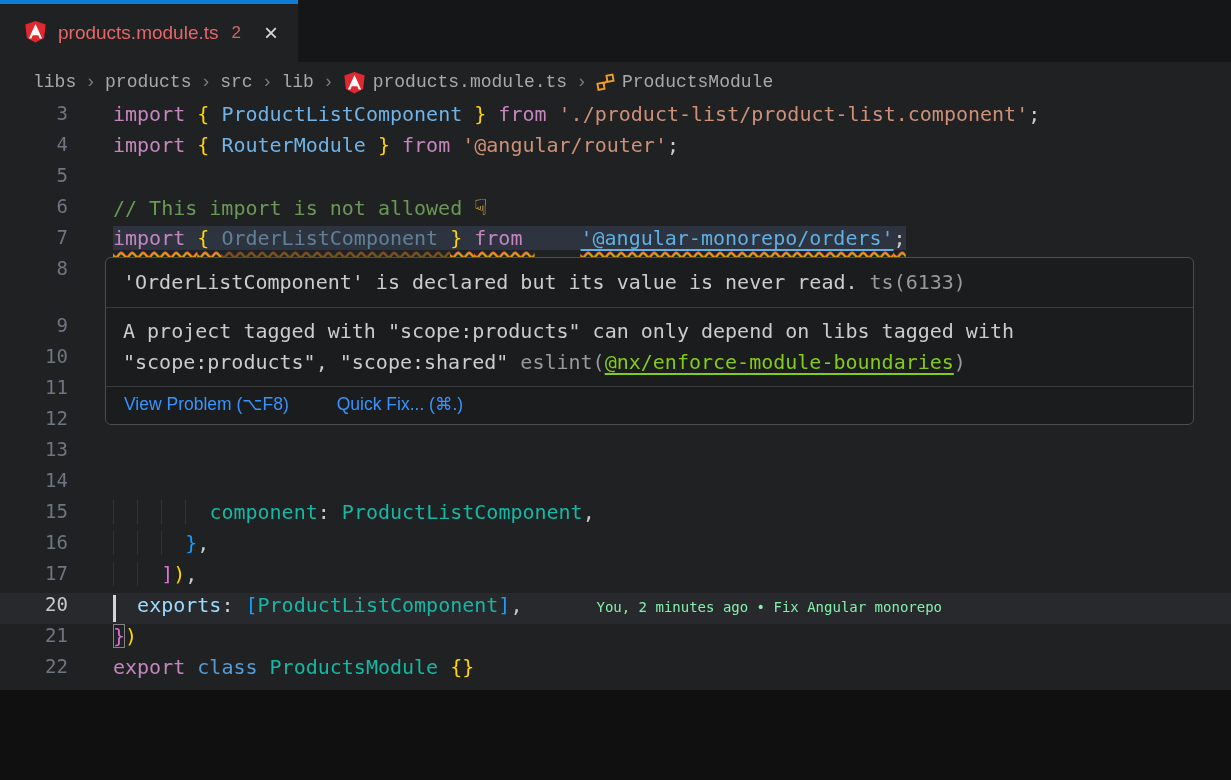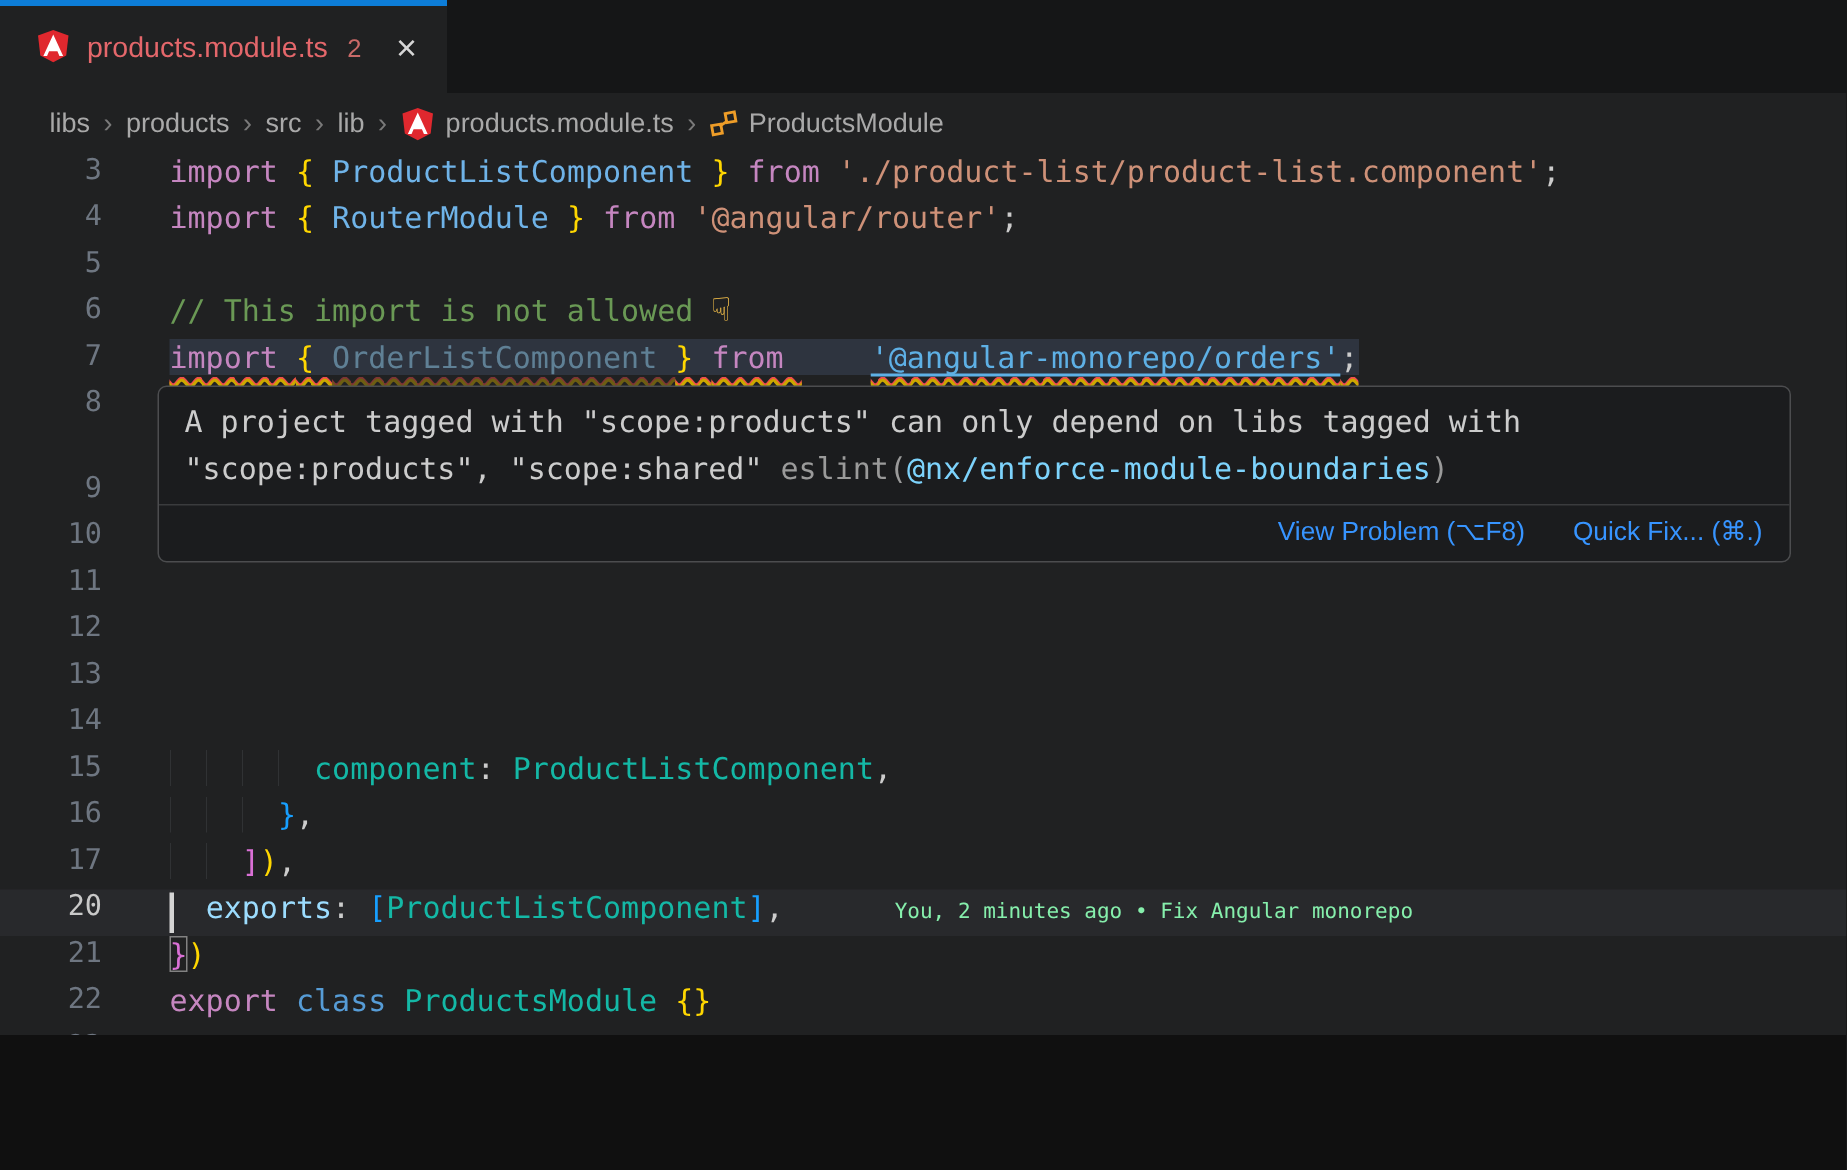--- a/index.html
+++ b/index.html
@@ -7,21 +7,21 @@
           font-family:"Liberation Sans",sans-serif;}
   
   .tabbar{display:flex;align-items:stretch;height:62px;background:#151617;}
   .tab{display:flex;align-items:center;gap:11px;padding:0 20px 0 24px;background:#202122;
        border-top:4px solid #0d7dd8;box-sizing:border-box;cursor:pointer;}
   .tab-title{font-size:19px;color:#e4676b;}
   .tab-badge{font-size:17px;color:#ca6a68;margin-left:2px;}
   .tab-close{font-size:24px;line-height:1;color:#d6d6d6;margin-left:12px;}
   
   .breadcrumb{display:flex;align-items:center;gap:9px;height:40px;padding-left:33px;
-              font-size:18px;color:#a9a9a9;background:#202122;}
+              font-size:18px;color:#a9a9a9;background:#202122;font-family:Liberation Mono, monospace;}
   .crumb{display:flex;align-items:center;gap:7px;cursor:pointer;}
   .crumb-sep{color:#7a7a7a;font-size:18px;}
   
   .editor{position:relative;height:678px;background:#202122;}
   .row{display:flex;height:31px;line-height:31px;position:relative;}
   .row.gap{margin-top:26px;}
   .row.current{background:#28292c;}
   .num{width:68px;flex:0 0 68px;text-align:right;color:#6e7681;
        font:19px "DejaVu Sans Mono",monospace;}
   .row.current .num{color:#c9c9c9;}
@@ -32,36 +32,36 @@
   .blame{color:#86efac;padding-left:74px;font-size:14px;text-align:right;}
   
   .t-k{color:#c586c0}.t-kw2{color:#569cd6}.t-b1{color:#ffd700}.t-b2{color:#da70d6}
   .t-b3{color:#179fff}.t-im{color:#6fb3e8}.t-prop{color:#9cdcfe}.t-cls{color:#14b8a6}
   .t-str{color:#ce9178}.t-cm{color:#6a9955}.t-fg{color:#cccccc}.t-dim{color:#9a9a9a}
   .t-fade{color:#9cdcfe;opacity:.45}
   .t-emoji{color:#fdc64b;font-size:22px;}
   .t-match{outline:1px solid #828282;outline-offset:-1px;}
   .t-lnk{color:#5eb0e5;text-decoration:underline;text-decoration-color:#5eb0e5;
          text-decoration-thickness:1.5px;text-underline-offset:4px;cursor:pointer;margin-left:46px;}
-  .t-lnk2{color:#7dd3fc;text-underline-offset:4px;cursor:pointer;}
+  .t-lnk2{color:#84cc16;text-decoration:underline;text-underline-offset:4px;cursor:pointer;}
   .errstmt{background:rgba(96,125,170,.22);
            text-decoration:underline wavy #f14c4c;text-decoration-thickness:2px;
            text-underline-offset:6px;text-decoration-skip-ink:none;}
   .warnstmt{text-decoration:underline wavy #cca700;text-decoration-thickness:2px;
             text-underline-offset:7px;text-decoration-skip-ink:none;}
   
   .tooltip{position:absolute;left:105px;top:155px;width:1089px;background:#1b1c1e;
            border:1px solid #4c4d4f;border-radius:6px;box-sizing:border-box;z-index:5;
            font:20px "DejaVu Sans Mono",monospace;color:#c8c8c8;}
   .sec{padding:8px 17px;line-height:31px;}
   .sec.first{padding:9px 17px;}
   .sec + .sec{border-top:1px solid #3a3b3d;}
   .sec-line{white-space:pre-wrap;}
-  .actions{display:flex;gap:32px;padding:4px 18px 7px;
-           font:17.5px "Liberation Sans",sans-serif;line-height:26px;justify-content:flex-end;}
+  .actions{display:flex;gap:48px;padding:4px 18px 7px;
+           font:17.5px "Liberation Sans",sans-serif;line-height:26px;}
   .action{color:#3794ff;cursor:pointer;}
 </style>
 </head>
 <body>
 
 <div class="window">
 
   <div class="tabbar">
     <div class="tab">
       <span class="tab-icon" id="tab-ng-icon"><svg viewBox="0 0 24 24" width="23" height="23">
@@ -186,20 +186,23 @@
       </div>
       <div class="row">
         <div class="num">22</div>
         <div class="code"><span class="t-k">export </span><span class="t-kw2">class </span><span class="t-cls">ProductsModule </span><span class="t-b1">{}</span></div>
       </div>
       <div class="row">
         <div class="num">23</div>
         <div class="code"></div>
       </div>
       <div class="tooltip">
+        <div class="sec first">
+          <div class="sec-line"><span class="t-fg">'OrderListComponent' is declared but its value is never read.</span><span class="t-dim"> ts(6133)</span></div>
+        </div>
         <div class="sec">
           <div class="sec-line"><span class="t-fg">A project tagged with "scope:products" can only depend on libs tagged with</span></div>
           <div class="sec-line"><span class="t-fg">"scope:products", "scope:shared" </span><span class="t-dim">eslint(</span><span class="t-lnk2">@nx/enforce-module-boundaries</span><span class="t-dim">)</span></div>
         </div>
         <div class="sec actions">
           <span class="action">View Problem (⌥F8)</span>
           <span class="action">Quick Fix... (⌘.)</span>
         </div>
       </div>
     </div>

